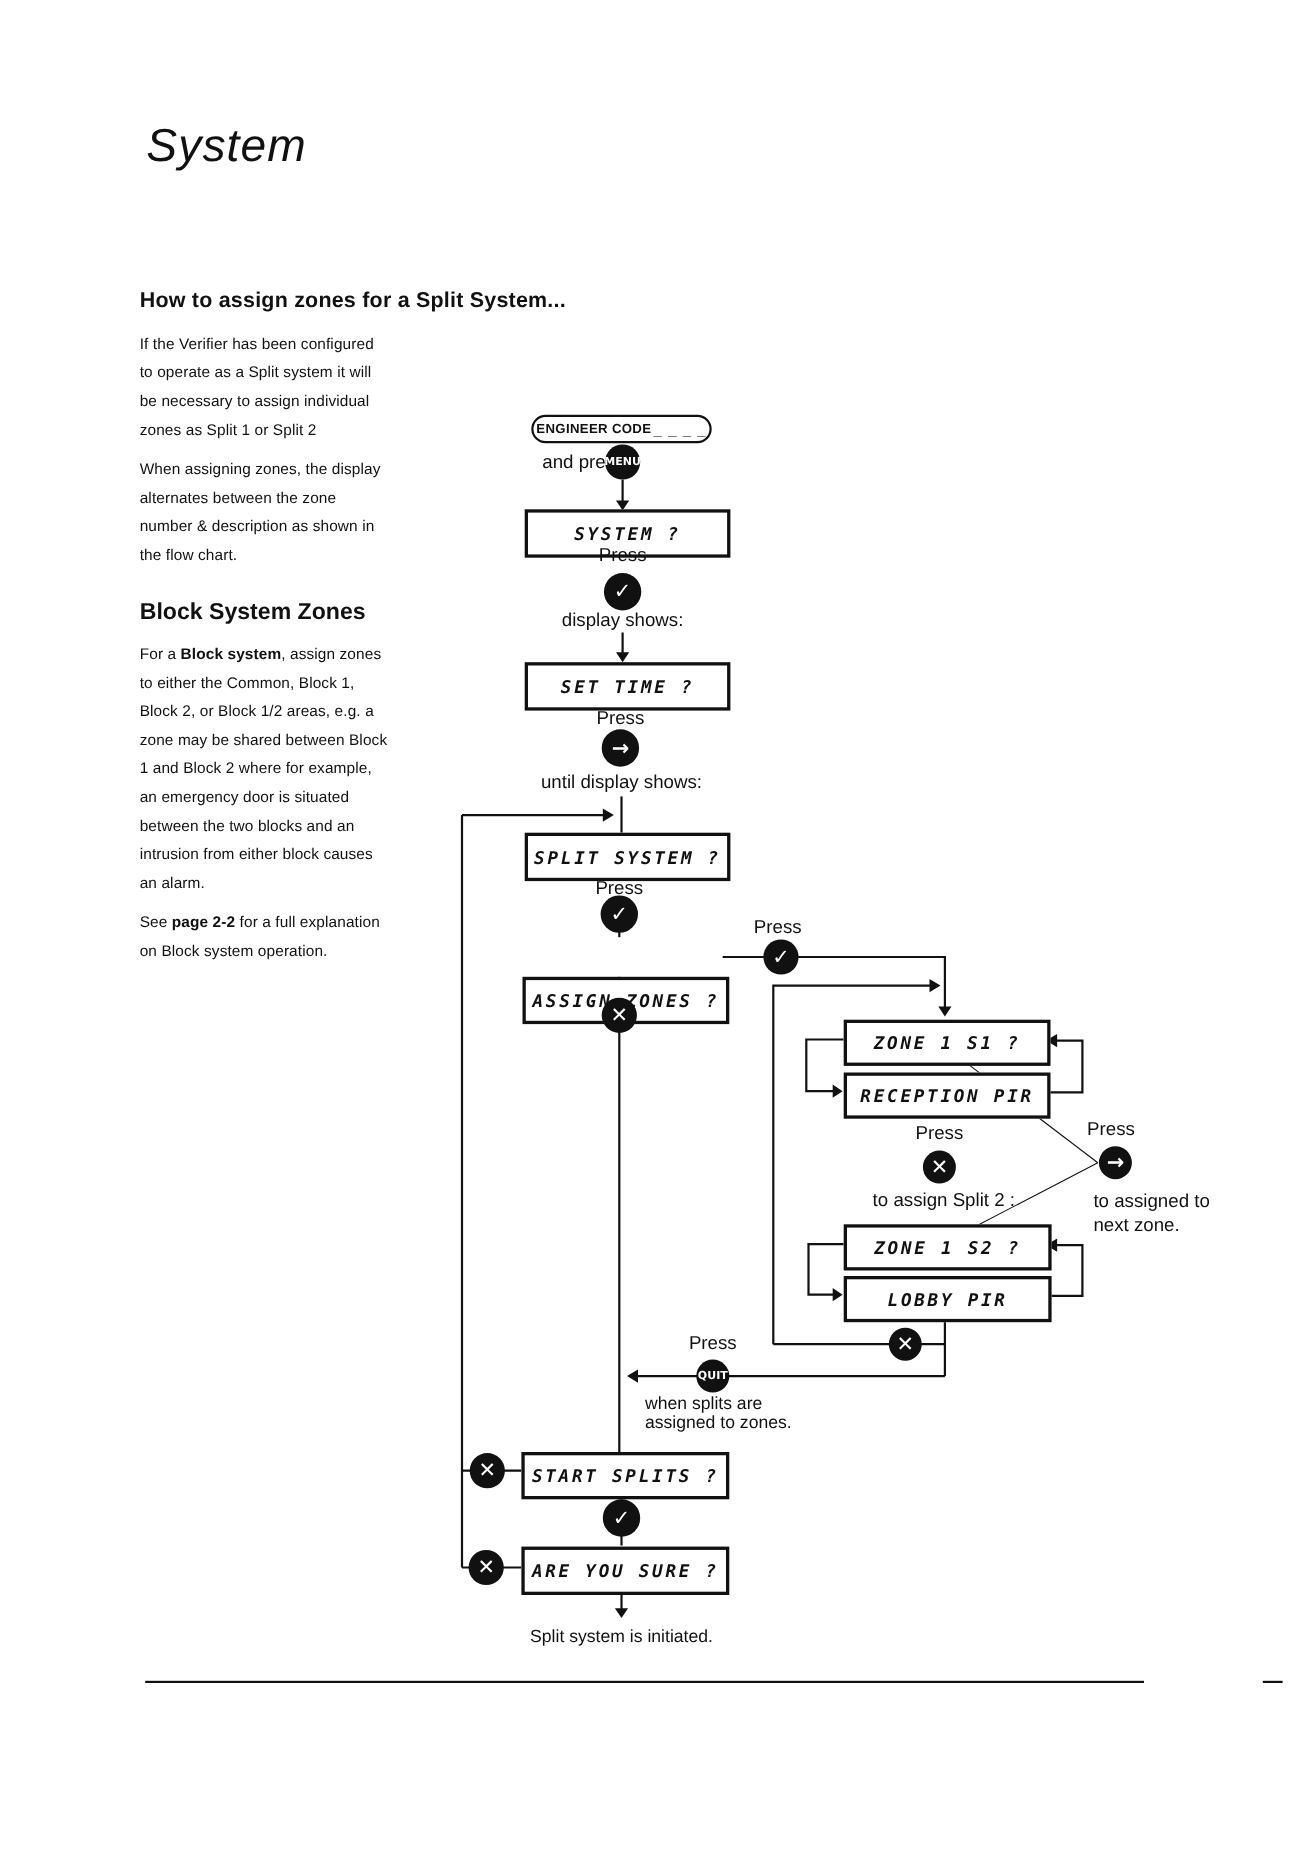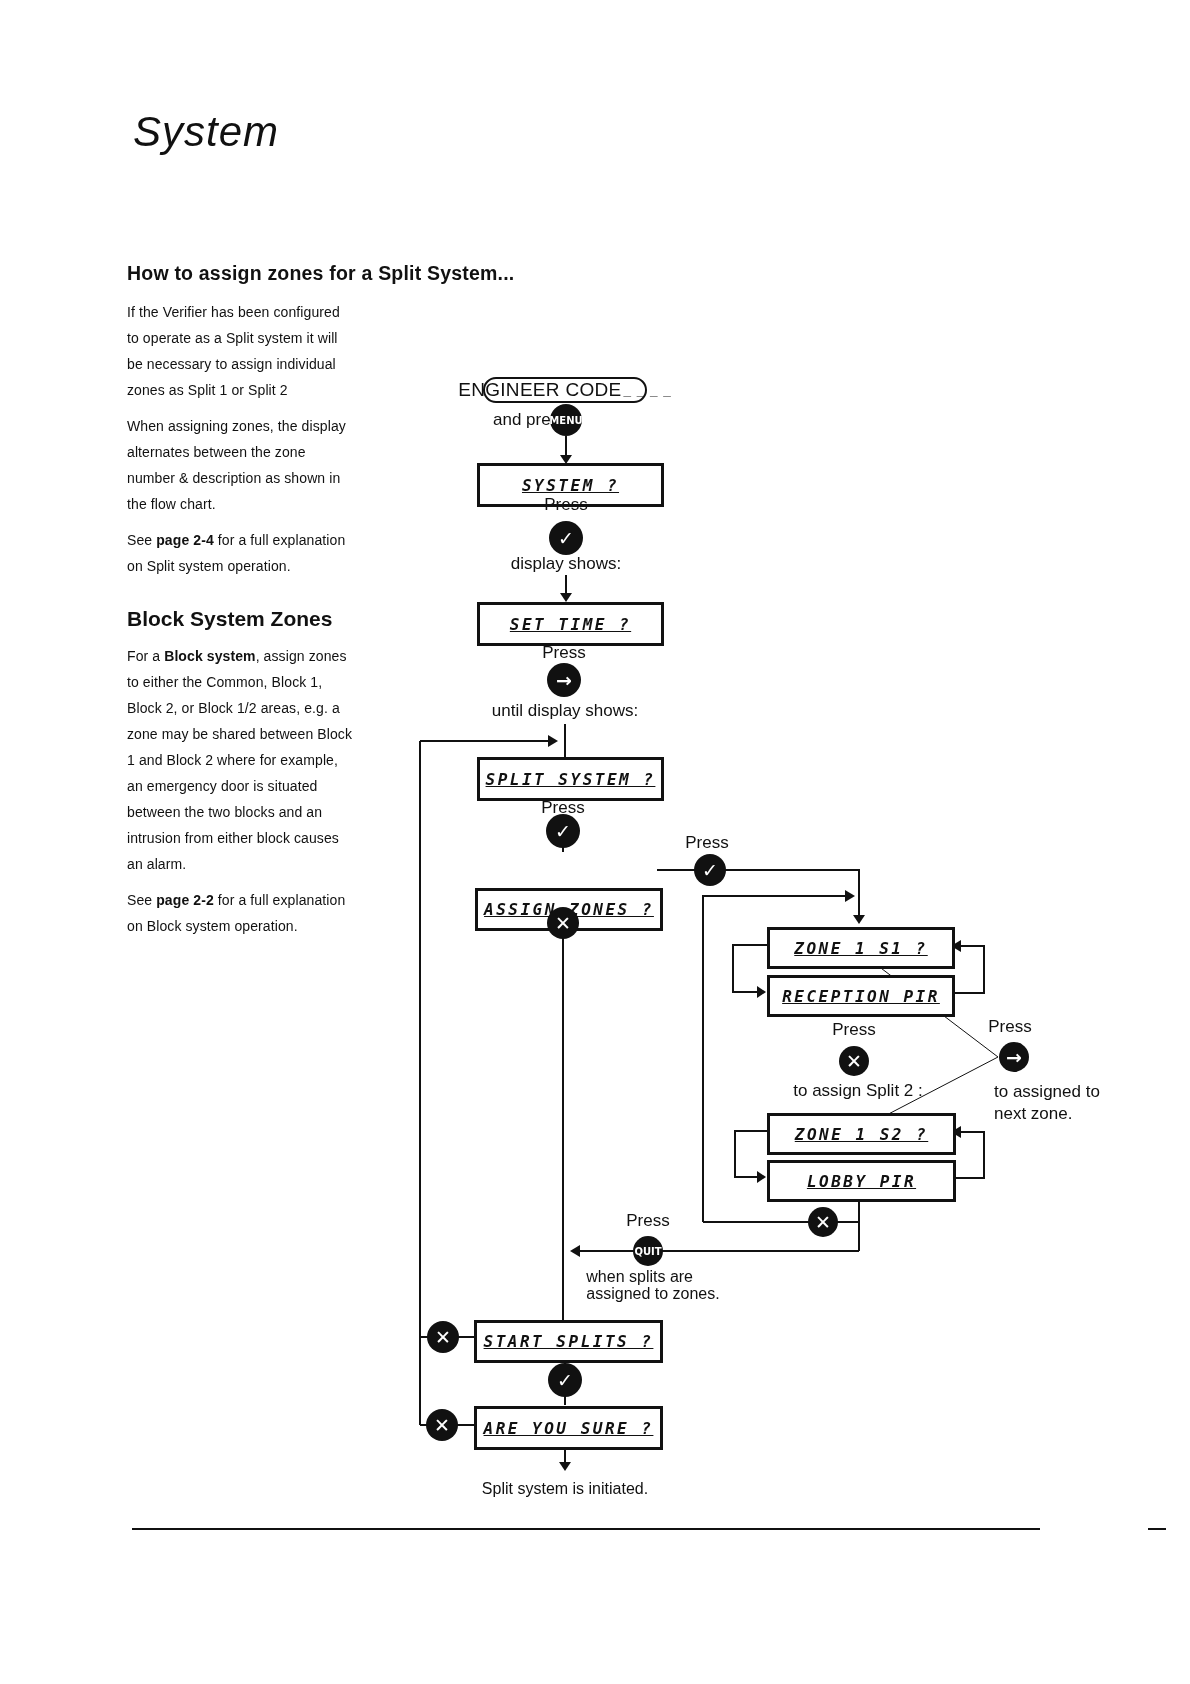--- a/index.html
+++ b/index.html
@@ -11,24 +11,24 @@
   .leftcol{position:absolute;left:127px;top:262px;width:228px;}
   .leftcol h2{font-size:19.5px;font-weight:bold;margin:0 0 14px 0;letter-spacing:.2px;white-space:nowrap;}
   .leftcol h3{font-size:21px;font-weight:bold;margin:28px 0 12px 0;}
   .leftcol p{font-size:14px;line-height:26px;margin:0 0 10px 0;letter-spacing:.1px;}
   .leftcol b{font-weight:bold;}
   
   svg.wires{position:absolute;left:0;top:0;z-index:1;pointer-events:none;}
   .lcdbox{position:absolute;border:3px solid #111;background:#fff;z-index:2;
           display:flex;align-items:center;justify-content:center;}
   .lcd{font-family:"DejaVu Sans Mono",monospace;font-style:italic;font-weight:bold;
-       font-size:16px;letter-spacing:2.5px;white-space:nowrap;text-decoration:underline;}
+       font-size:16px;letter-spacing:2.5px;white-space:nowrap;}
   .oval{position:absolute;border:2px solid #111;border-radius:14px;background:#fff;z-index:2;
         display:flex;align-items:center;justify-content:center;white-space:nowrap;}
-  .oval .code{font-size:19px;font-weight:normal;letter-spacing:.3px;}
+  .oval .code{font-size:12px;font-weight:bold;letter-spacing:.3px;}
   .oval .blanks{font-size:13.5px;font-weight:bold;letter-spacing:1px;margin-left:2px;}
   .btn{position:absolute;background:#111;border-radius:50%;color:#fff;z-index:3;
        display:flex;align-items:center;justify-content:center;transform:translate(-50%,-50%);
        font-family:"DejaVu Sans",sans-serif;}
   .btn.glyph{font-size:19px;font-weight:bold;}
   .btn.word{font-size:10px;font-weight:bold;letter-spacing:0;}
   .flabel{position:absolute;transform:translateX(-50%);z-index:3;font-size:17px;
           white-space:nowrap;text-align:left;}
   .flabel.small{font-size:16px;line-height:17px;}
   .flabel.leftalign{transform:none;text-align:left;}
@@ -38,21 +38,20 @@
 <body>
 
 <div id="canvas">
 
   <div class="page-title">System</div>
 
   <div class="leftcol">
     <h2>How to assign zones for a Split System...</h2>
     <p><span>If the Verifier has been configured to operate as a Split system it will be necessary to assign individual zones as Split 1 or Split 2</span></p>
     <p><span>When assigning zones, the display alternates between the zone number &amp; description as shown in the flow chart.</span></p>
-    <p><span>See </span><b>page 2-4</b><span> for a full explanation on Split system operation.</span></p>
     <h3>Block System Zones</h3>
     <p><span>For a </span><b>Block system</b><span>, assign zones to either the Common, Block 1, Block 2, or Block 1/2 areas, e.g. a zone may be shared between Block 1 and Block 2 where for example, an emergency door is situated between the two blocks and an intrusion from either block causes an alarm.</span></p>
     <p><span>See </span><b>page 2-2</b><span> for a full explanation on Block system operation.</span></p>
   </div>
 
   <svg class="wires" width="1190" height="1684" viewBox="0 0 1190 1684">
     <g stroke="#111" stroke-width="2" fill="none">
       <path d="M566,436 V457"></path>
       <path d="M566,575 V594"></path>
       <path d="M565,724 V757"></path>

